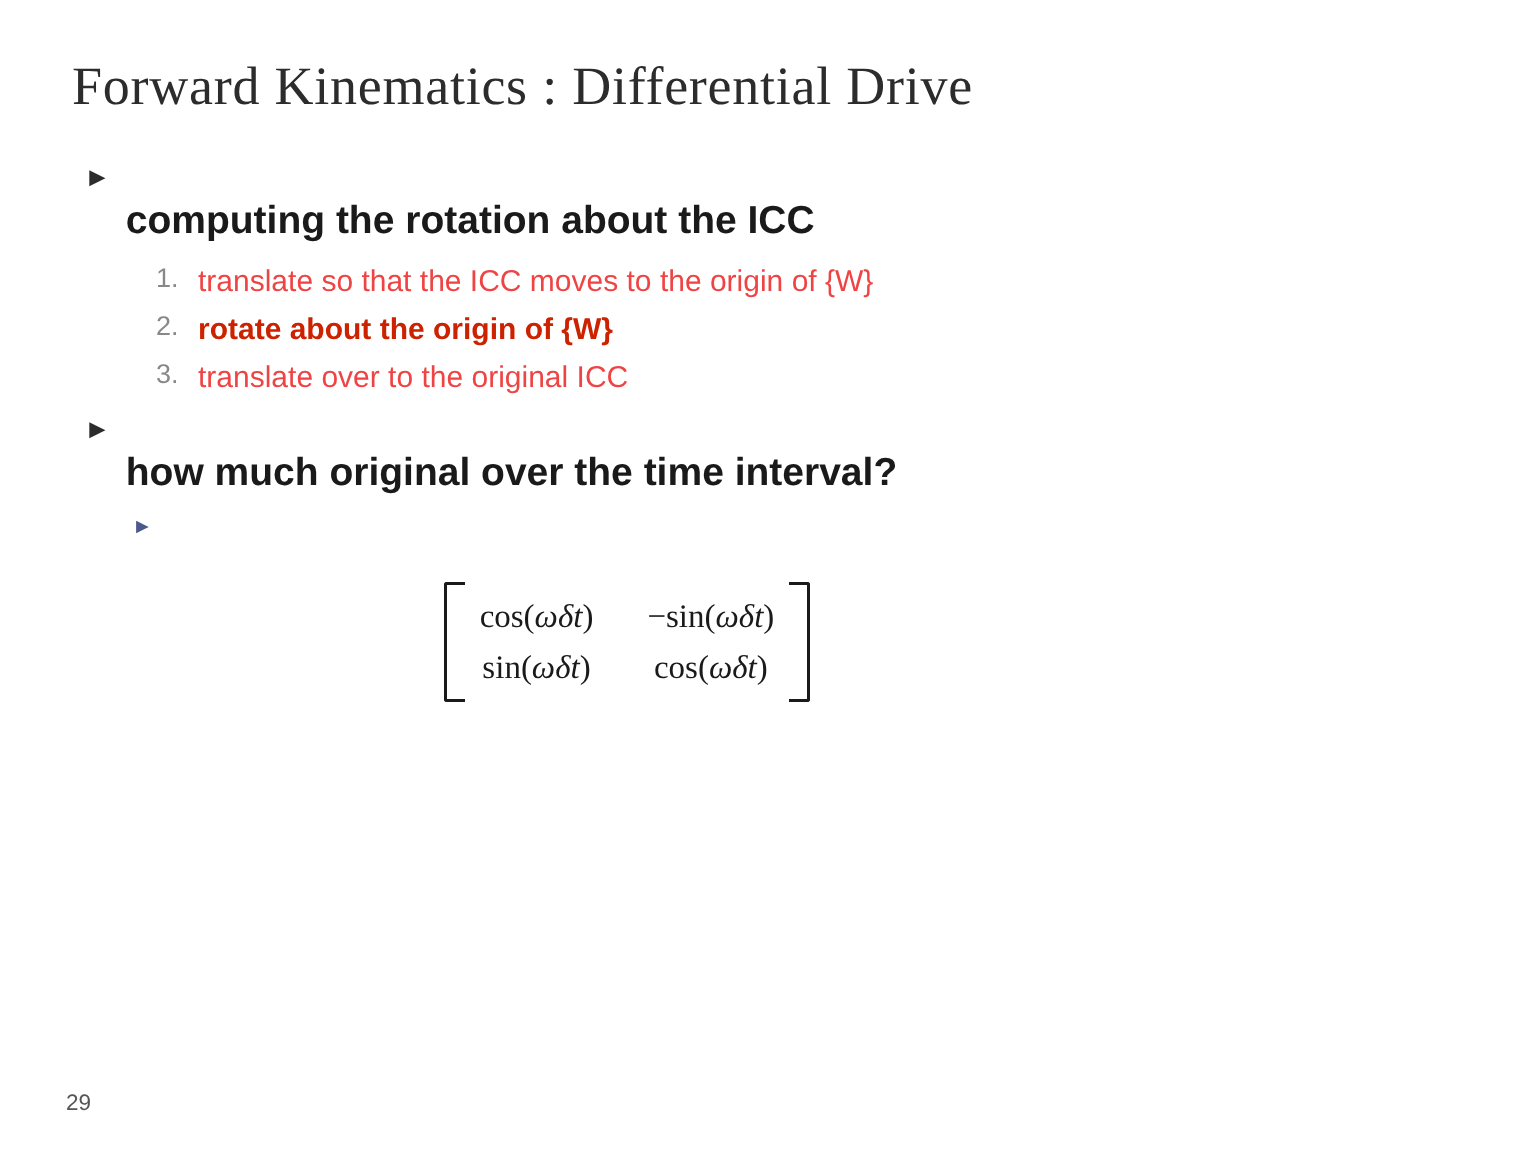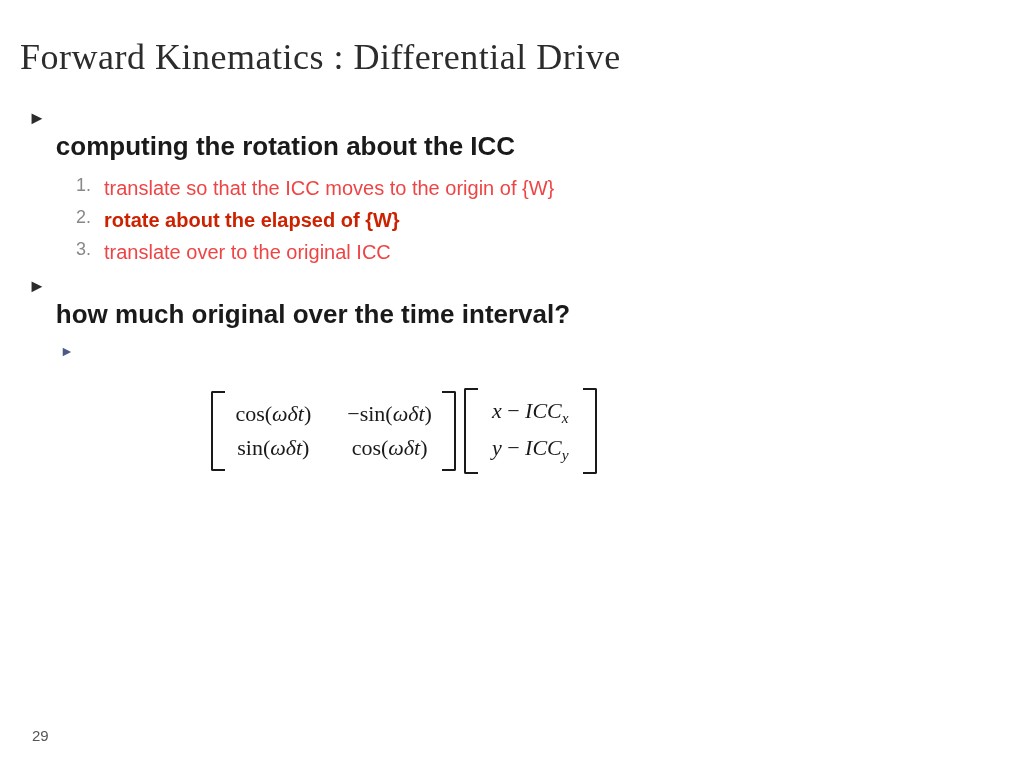--- a/index.html
+++ b/index.html
@@ -10,21 +10,21 @@
       width: 1024px;
       height: 768px;
       position: relative;
       overflow: hidden;
       color: #1a1a1a;
     }
 
     .slide {
       width: 836px;
       height: 768px;
-      padding: 36px 48px 40px 20px;
+      padding: 36px 48px 40px 48px;
       position: relative;
     }
 
     .title {
       font-family: 'Palatino Linotype', 'Book Antiqua', Palatino, serif;
       font-size: 36px;
       font-weight: normal;
       color: #2c2c2c;
       margin-bottom: 28px;
       letter-spacing: 0.5px;
@@ -167,21 +167,21 @@
       font-family: 'Times New Roman', serif;
       font-size: 22px;
       color: #1a1a1a;
       text-align: center;
       white-space: nowrap;
     }
 
     .page-num {
       position: absolute;
       bottom: 24px;
-      left: 32px;
+      left: 44px;
       font-family: 'Arial', sans-serif;
       font-size: 15px;
       color: #555;
     }
 
     
     .math {
       font-family: 'Times New Roman', serif;
       font-style: italic;
     }
@@ -204,21 +204,21 @@
       <span class="bullet-text">computing the rotation about the ICC</span>
     </div>
 
     <div class="sub-list">
       <div class="sub-item">
         <span class="sub-num" style="color:#888;">1.</span>
         <span class="sub-text">translate so that the ICC moves to the origin of {W}</span>
       </div>
       <div class="sub-item">
         <span class="sub-num" style="color:#888;">2.</span>
-        <span class="sub-text red">rotate about the elapsed of {W}</span>
+        <span class="sub-text red">rotate about the origin of {W}</span>
       </div>
       <div class="sub-item">
         <span class="sub-num" style="color:#888;">3.</span>
         <span class="sub-text">translate over to the original ICC</span>
       </div>
     </div>
 
     <div class="bullet-main" style="margin-top:6px;">
       <span class="bullet-arrow">►</span>
       <span class="bullet-text">how much original over the time interval?</span>
@@ -237,27 +237,19 @@
         <div class="mat-left-bracket"></div>
         <div class="mat-inner">
           <div class="mat-cell">cos(<span class="math">ωδt</span>)</div>
           <div class="mat-cell">−sin(<span class="math">ωδt</span>)</div>
           <div class="mat-cell">sin(<span class="math">ωδt</span>)</div>
           <div class="mat-cell">cos(<span class="math">ωδt</span>)</div>
         </div>
         <div class="mat-right-bracket"></div>
       </div>
 
-      <div class="bracket-wrap" style="margin-left:4px;">
-        <div class="mat-left-bracket"></div>
-        <div class="mat-inner2">
-          <div class="mat-cell"><span class="math">x</span> − <span class="math">ICC<sub>x</sub></span></div>
-          <div class="mat-cell"><span class="math">y</span> − <span class="math">ICC<sub>y</sub></span></div>
-        </div>
-        <div class="mat-right-bracket"></div>
-      </div>
 
     </div>
   </div>
 
   <div class="page-num">29</div>
 
 </div>
 
 </body></html>

